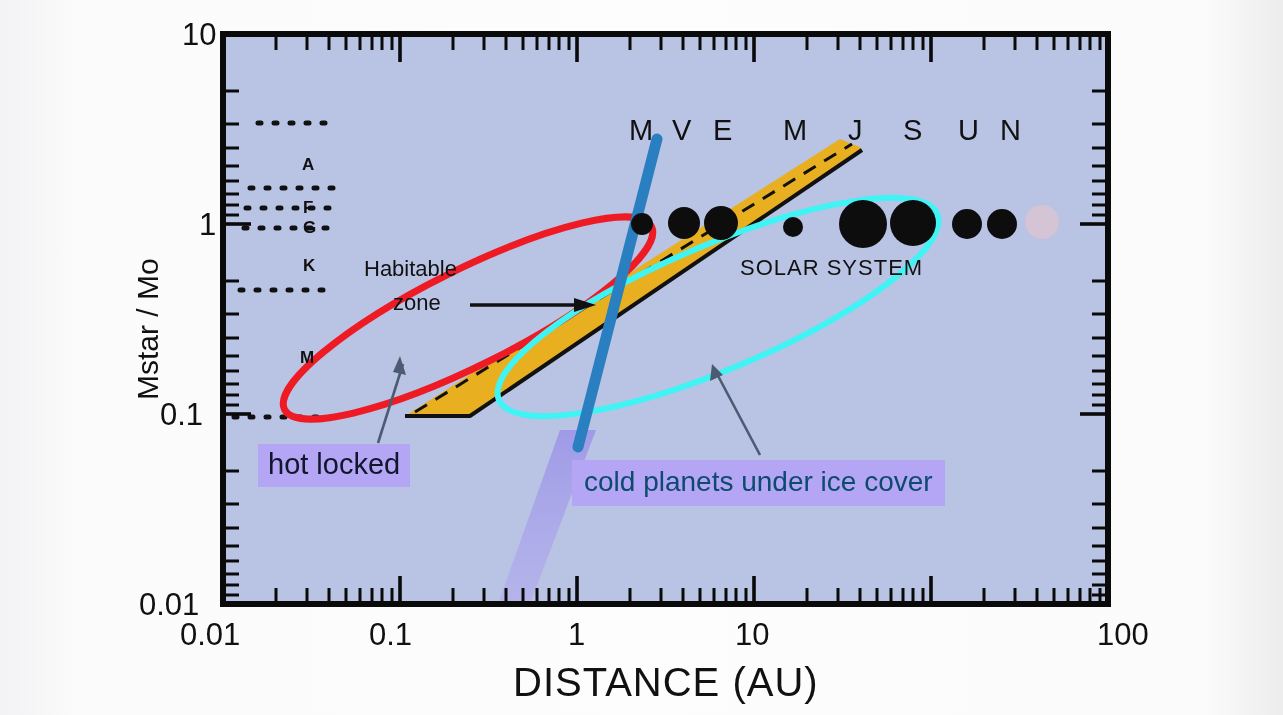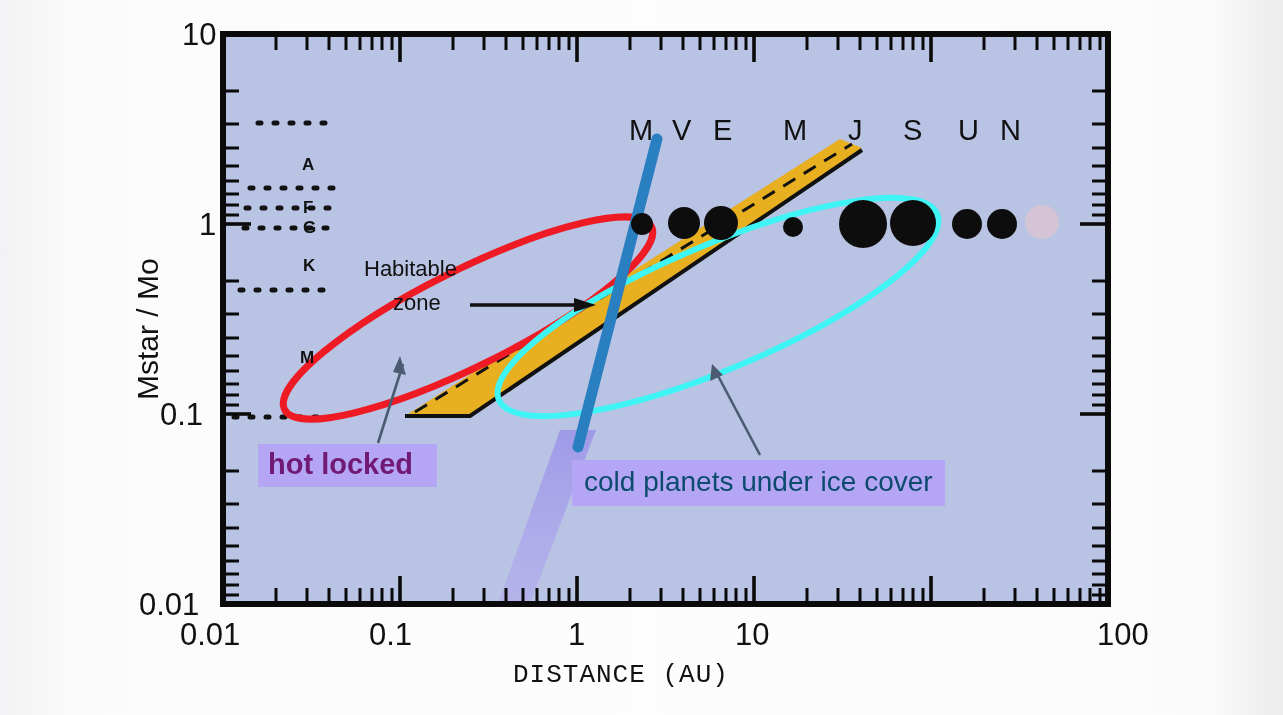--- a/index.html
+++ b/index.html
@@ -10,25 +10,25 @@
     overflow:hidden;
     position:relative;
   }
   
   #page{position:absolute;left:0;top:0;width:1283px;height:715px;
         background:linear-gradient(90deg,#f2f2f4 0%,#fbfbfc 6%,#fdfdfd 50%,#fbfbfc 94%,#ececed 100%);}
   #figure{position:absolute;left:0;top:0;width:1283px;height:521px;}
   svg{position:absolute;left:0;top:0;}
   .lbl{position:absolute;white-space:nowrap;}
   .axisnum{font-size:31px;color:#111;font-family:"Liberation Sans",sans-serif;}
-  .axistitle{font-size:26px;color:#111;letter-spacing:1px;font-family:Liberation Mono, monospace;}
+  .axistitle{font-size:40px;color:#111;letter-spacing:1px;}
   .planet-letter{font-size:29px;color:#111;}
   .spec{font-size:17px;font-weight:bold;color:#111;}
   .bigtext{font-size:22px;color:#111;}
-  .hotbox{background:#b5a6f5;color:#701a75;font-size:29px;padding:5px 24px 7px 10px;line-height:1.06;font-weight:bold;}
+  .hotbox{background:#b5a6f5;color:#0f172a;font-size:29px;padding:5px 10px 7px 10px;line-height:1.06;}
   .coldbox{background:#b5a6f5;color:#0c4a6e;font-size:28px;padding:6px 12px 8px 12px;}
   .ylabel{transform-origin:0 0;transform:rotate(-90deg);font-size:30px;color:#111;}
 </style>
 </head>
 <body>
 
 <div id="page">
 <div id="figure">
 
 <svg width="1283" height="715" viewBox="0 0 1283 715">
@@ -283,20 +283,21 @@
 <div class="lbl planet-letter" style="left:713px;top:114px;">E</div>
 <div class="lbl planet-letter" style="left:783px;top:114px;">M</div>
 <div class="lbl planet-letter" style="left:848px;top:114px;">J</div>
 <div class="lbl planet-letter" style="left:903px;top:114px;">S</div>
 <div class="lbl planet-letter" style="left:958px;top:114px;">U</div>
 <div class="lbl planet-letter" style="left:1000px;top:114px;">N</div>
 
 <div class="lbl bigtext" style="left:364px;top:256px;">Habitable</div>
 <div class="lbl bigtext" style="left:393px;top:290px;text-align:right;">zone</div>
 
+<div class="lbl bigtext" style="left:740px;top:255px;letter-spacing:1px;">SOLAR SYSTEM</div>
 
 <div class="lbl hotbox" style="left:258px;top:444px;">
   <div>hot locked</div>
 </div>
 
 <div class="lbl coldbox" style="left:572px;top:460px;">cold planets under ice cover</div>
 
 </div>
 </div>
 

